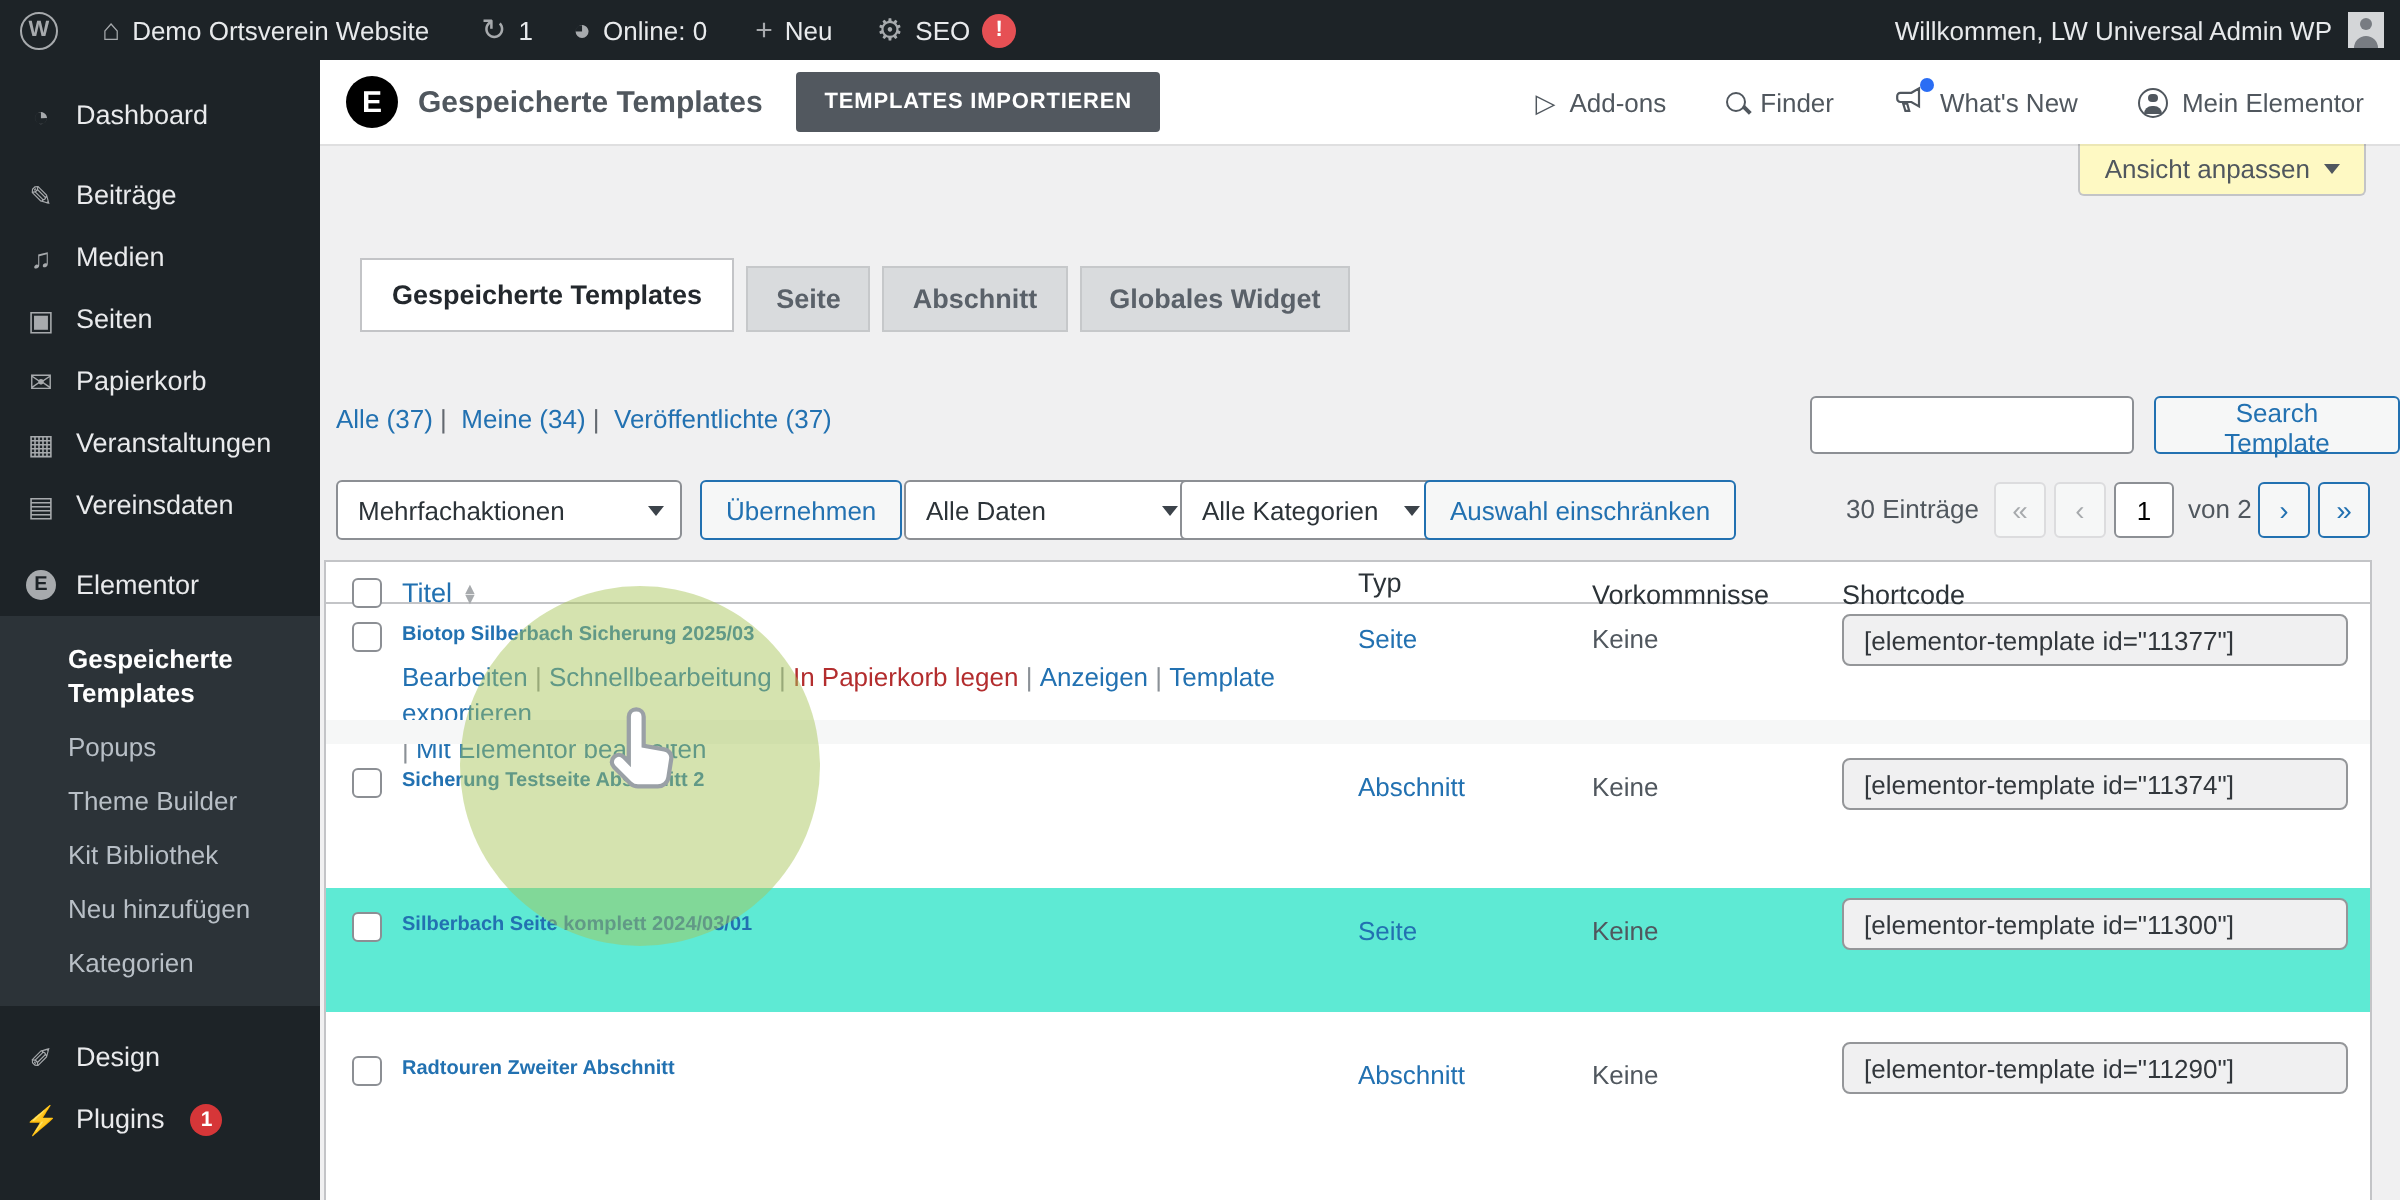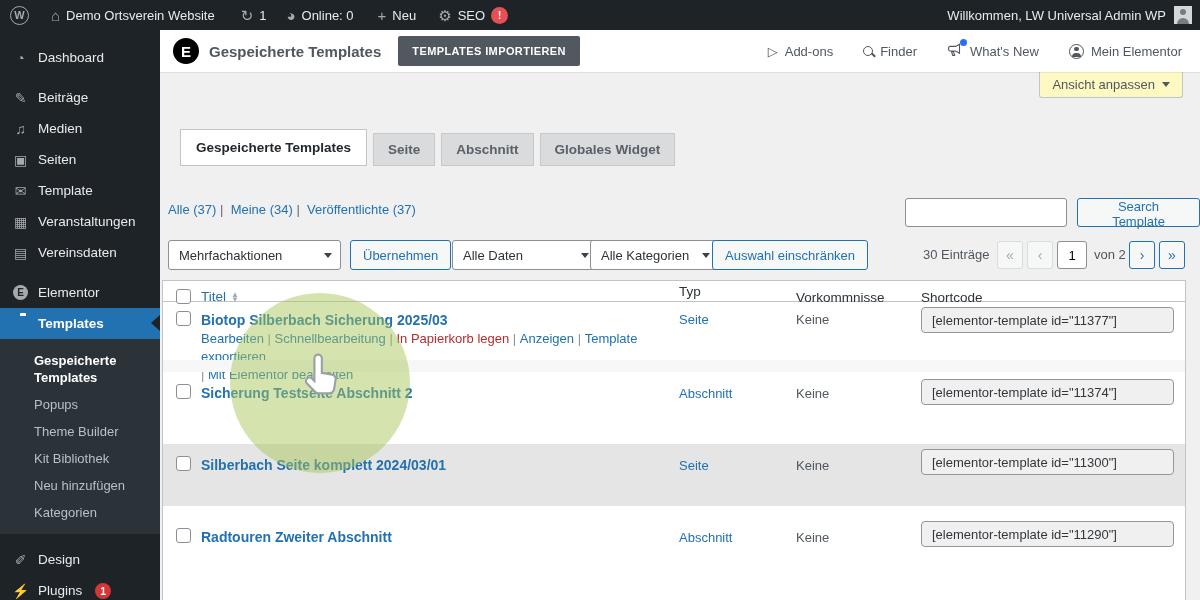--- a/index.html
+++ b/index.html
@@ -108,22 +108,22 @@
   #table { position:absolute; top:280px; left:162px; width:1024px; height:320px; background:#fff;
     border:1px solid #c3c4c7; border-bottom:none; z-index:5; }
   .thead { position:relative; height:21px; border-bottom:1px solid #c3c4c7; }
   .cb { width:15px; height:15px; border:1px solid #8c8f94; border-radius:3px; background:#fff; position:absolute; left:13px; cursor:pointer; }
   .col-title { position:absolute; left:38px; } .col-type { position:absolute; left:516px; }
   .col-occ { position:absolute; left:633px; } .col-sc { position:absolute; left:758px; }
   .thead .hdr { top:9px; font-size:13.5px; color:#2c3338; }
   .thead .col-title { color:#2271b1; cursor:pointer; display:flex; gap:5px; align-items:center; }
   .sort { display:inline-flex; flex-direction:column; line-height:5px; font-size:8px; color:#a7aaad; margin-top:1px; }
   .row { position:relative; }
-  .row.alt { background:#e5e5e5; }
-  .rtitle { font-weight:bold; color:#2271b1; font-size:14px; cursor:pointer; }
+  .row.alt { background:#5eead4; }
+  .rtitle { font-weight:bold; color:#2271b1; font-size:10px; cursor:pointer; }
   .rtype { color:#2271b1; cursor:pointer; }
   .rocc { color:#50575e; }
   .sc-input { background:#f0f0f1; border:1px solid #949699; border-radius:4px; height:26px; width:253px;
     padding:0 10px; font-family:inherit; font-size:13px; color:#32373c; }
   .actions { position:absolute; left:38px; width:480px; line-height:18px; font-size:13px; }
   .ra { color:#2271b1; cursor:pointer; }
   .ra.danger { color:#b32d2e; }
   .ra:not(.first)::before { content:"|\00a0"; color:#8b9197; cursor:default; }
   .strip { position:absolute; left:0; width:100%; height:12px; background:#f6f7f7; bottom:0; }
 
@@ -179,40 +179,36 @@
   <div class="sb-item">
     <span class="sb-ico">♫</span>
     <span>Medien</span>
   </div>
   <div class="sb-item">
     <span class="sb-ico">▣</span>
     <span>Seiten</span>
   </div>
   <div class="sb-item">
     <span class="sb-ico">✉</span>
-    <span>Template</span>
+    <span>Papierkorb</span>
   </div>
   <div class="sb-item">
     <span class="sb-ico">▦</span>
     <span>Veranstaltungen</span>
   </div>
   <div class="sb-item">
     <span class="sb-ico">▤</span>
     <span>Vereinsdaten</span>
   </div>
   <div class="sb-spacer"></div>
   <div class="sb-item">
     <span class="sb-ico">
         <span class="ecirc">E</span>
       </span>
     <span>Elementor</span>
-  </div>
-  <div class="sb-item active">
-    <span class="sb-ico"><span class="folder"></span></span>
-    <span>Templates</span>
   </div>
   <div id="submenu">
     <div class="sub-item current">Gespeicherte Templates</div>
     <div class="sub-item">Popups</div>
     <div class="sub-item">Theme Builder</div>
     <div class="sub-item">Kit Bibliothek</div>
     <div class="sub-item">Neu hinzufügen</div>
     <div class="sub-item">Kategorien</div>
   </div>
   <div style="height:10px;"></div>

